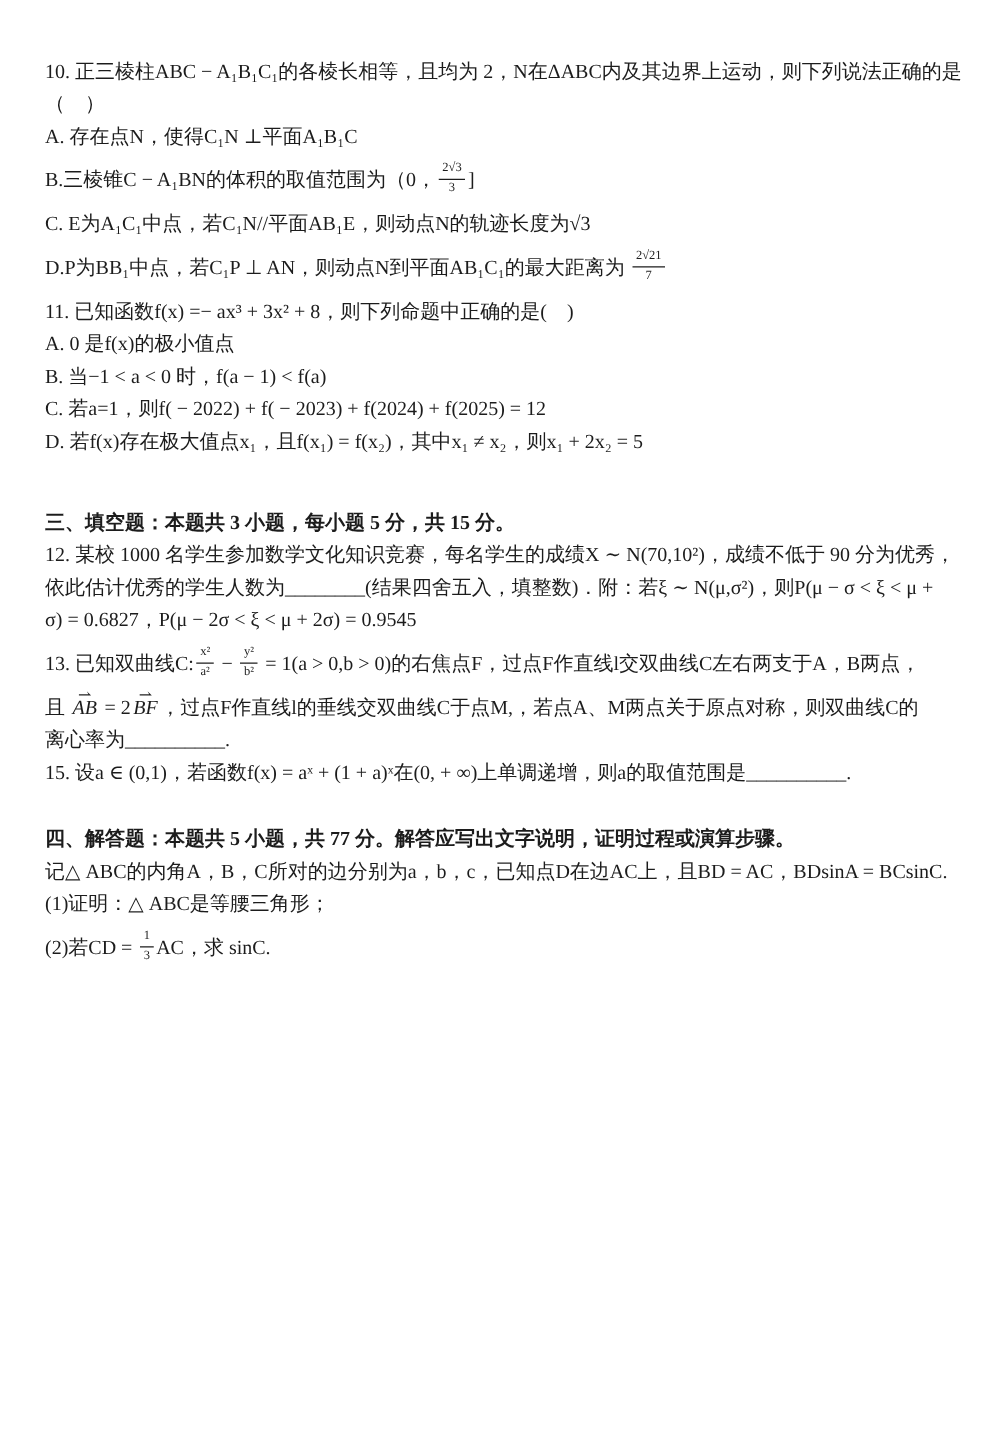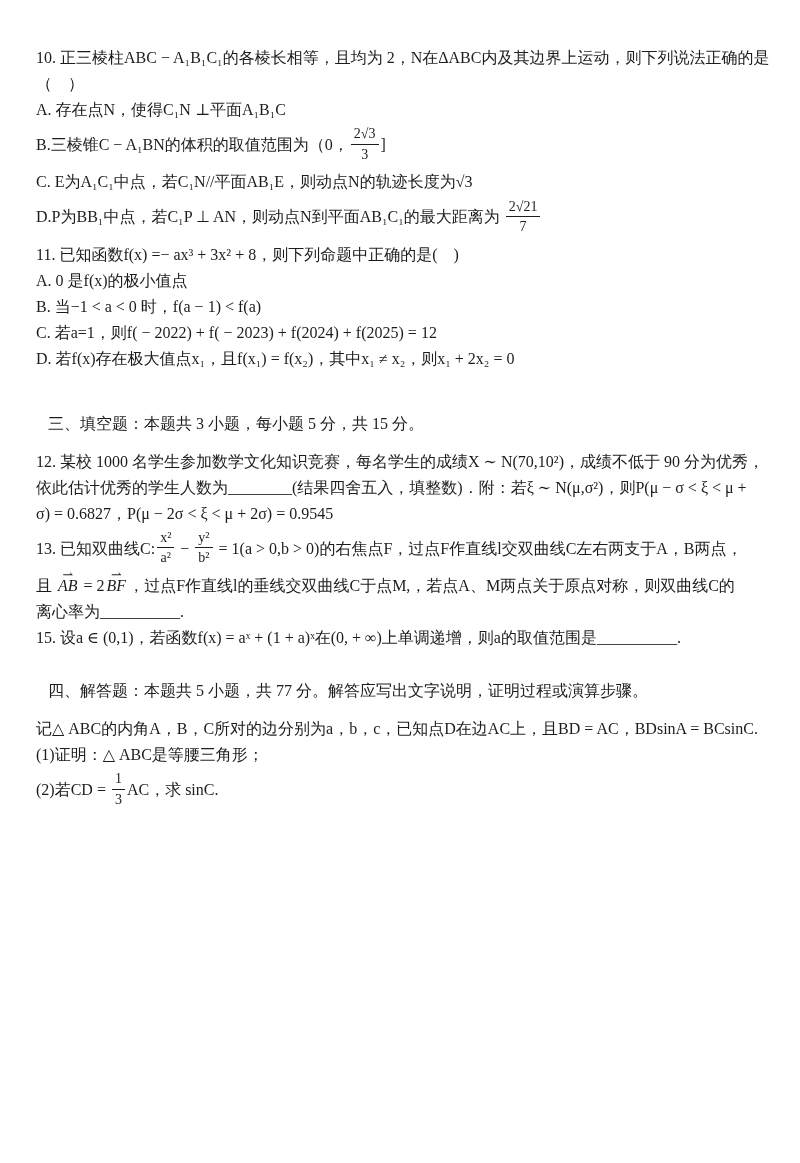--- a/index.html
+++ b/index.html
@@ -8,31 +8,31 @@
     width: 800px; height: 1163px;
     background: #ffffff;
     color: #1c1c1c;
     font-family: "Liberation Serif", "DejaVu Serif", serif;
     font-size: 16px;
     overflow: hidden;
   }
   .page { padding: 45px 28px 0 36px; }
   p.line { margin: 0; line-height: 26px; }
   p.line-tall { margin: 0; line-height: 36px; padding: 4px 0; font-family: Liberation Serif, serif; }
-  .section-title { margin: 12px; line-height: 27px; font-weight: normal; }
+  .section-title { margin: 0; line-height: 27px; font-weight: bold; }
   .gap-lg { margin-top: 38px; }
   .gap-md { margin-top: 26px; }
   .gap-sm { margin-top: 8px; }
   .lh30 { line-height: 30px; }
   
   .frac {
     display: inline-block;
     vertical-align: middle;
     text-align: center;
-    font-size: 14px;
+    font-size: 10px;
     line-height: 1.25;
     margin: 0 2px;
     transform: translateY(-2px);
   }
   .frac .fnum { display: block; border-bottom: 1px solid #1c1c1c; padding: 0 3px 1px 3px; }
   .frac .fden { display: block; padding-top: 1px; }
   
   .vec { display: inline-block; position: relative; margin: 0 2px; font-style: italic; }
   .vec::before {
     content: "⇀";
@@ -52,21 +52,21 @@
     <p class="line-tall"><span>B.三棱锥C − A₁BN的体积的取值范围为（0，</span><span class="frac"><span class="fnum">2√3</span><span class="fden">3</span></span><span>]</span></p>
     <p class="line">C. E为A₁C₁中点，若C₁N//平面AB₁E，则动点N的轨迹长度为√3</p>
     <p class="line-tall"><span>D.P为BB₁中点，若C₁P ⊥ AN，则动点N到平面AB₁C₁的最大距离为 </span><span class="frac"><span class="fnum">2√21</span><span class="fden">7</span></span></p>
   </section>
 
   <section>
     <p class="line">11. 已知函数f(x) =− ax³ + 3x² + 8，则下列命题中正确的是(　)</p>
     <p class="line">A. 0 是f(x)的极小值点</p>
     <p class="line">B. 当−1 &lt; a &lt; 0 时，f(a − 1) &lt; f(a)</p>
     <p class="line">C. 若a=1，则f( − 2022) + f( − 2023) + f(2024) + f(2025) = 12</p>
-    <p class="line">D. 若f(x)存在极大值点x₁，且f(x₁) = f(x₂)，其中x₁ ≠ x₂，则x₁ + 2x₂ = 0</p>
+    <p class="line">D. 若f(x)存在极大值点x₁，且f(x₁) = f(x₂)，其中x₁ ≠ x₂，则x₁ + 2x₂ = 5</p>
   </section>
 
   <p class="section-title gap-lg">三、填空题：本题共 3 小题，每小题 5 分，共 15 分。</p>
 
   <section>
     <p class="line">12. 某校 1000 名学生参加数学文化知识竞赛，每名学生的成绩X ∼ N(70,10²)，成绩不低于 90 分为优秀，</p>
     <p class="line">依此估计优秀的学生人数为________(结果四舍五入，填整数)．附：若ξ ∼ N(μ,σ²)，则P(μ − σ &lt; ξ &lt; μ +</p>
     <p class="line">σ) = 0.6827，P(μ − 2σ &lt; ξ &lt; μ + 2σ) = 0.9545</p>
   </section>
 

